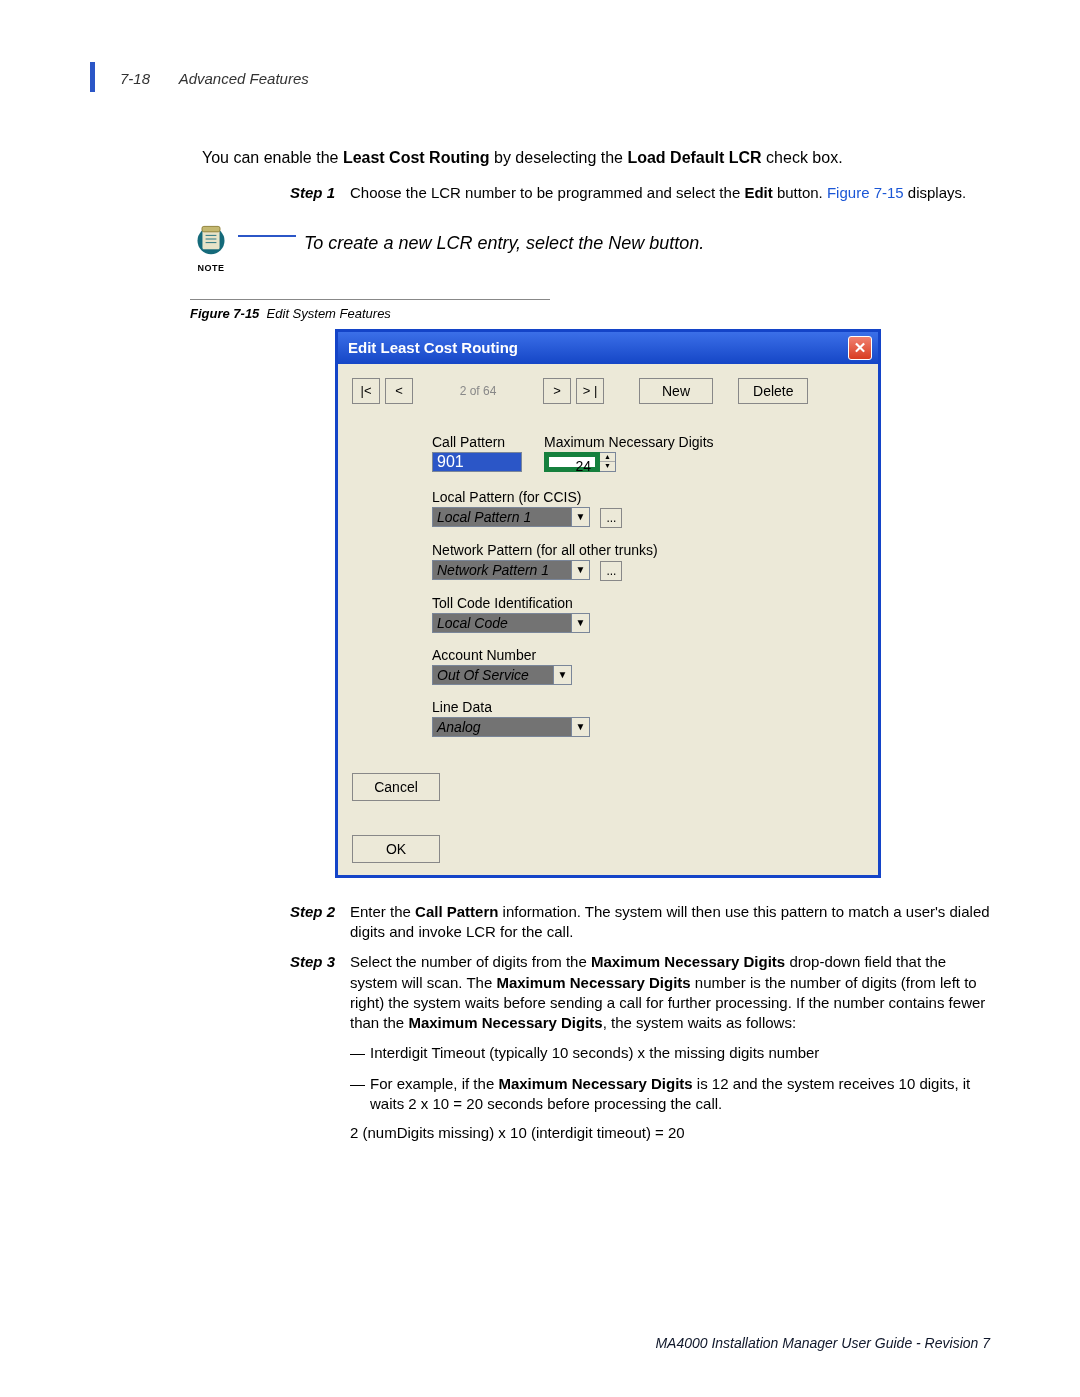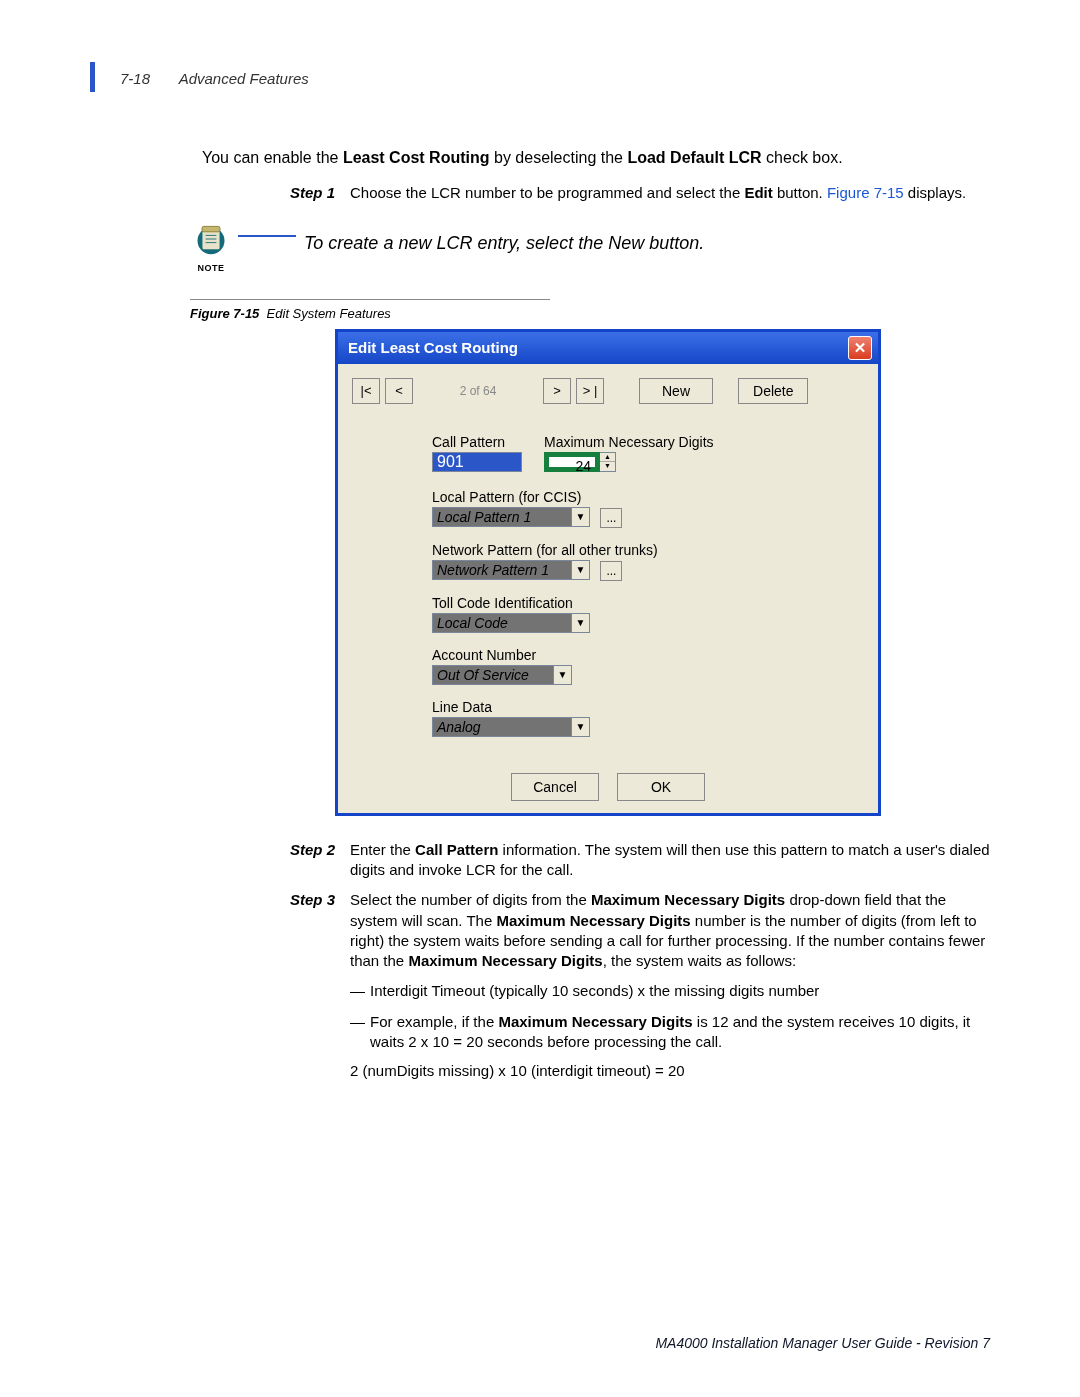--- a/index.html
+++ b/index.html
@@ -254,23 +254,24 @@
     background: #ece9d8;
     margin-left: 6px;
     font-size: 12px;
     display: inline-flex;
     align-items: center;
     justify-content: center;
     box-sizing: border-box;
   }
   .dialog-footer {
     display: flex;
-    justify-content: center;
-    gap: 18px;
+    justify-content: space-between;
+    gap: 34px;
     padding-top: 22px;
+    flex-direction: column;
   }
   .dlg-btn {
     border: 1px solid #888;
     background: #ece9d8;
     height: 26px;
     width: 86px;
     font-size: 14px;
     display: inline-flex;
     align-items: center;
     justify-content: center;

